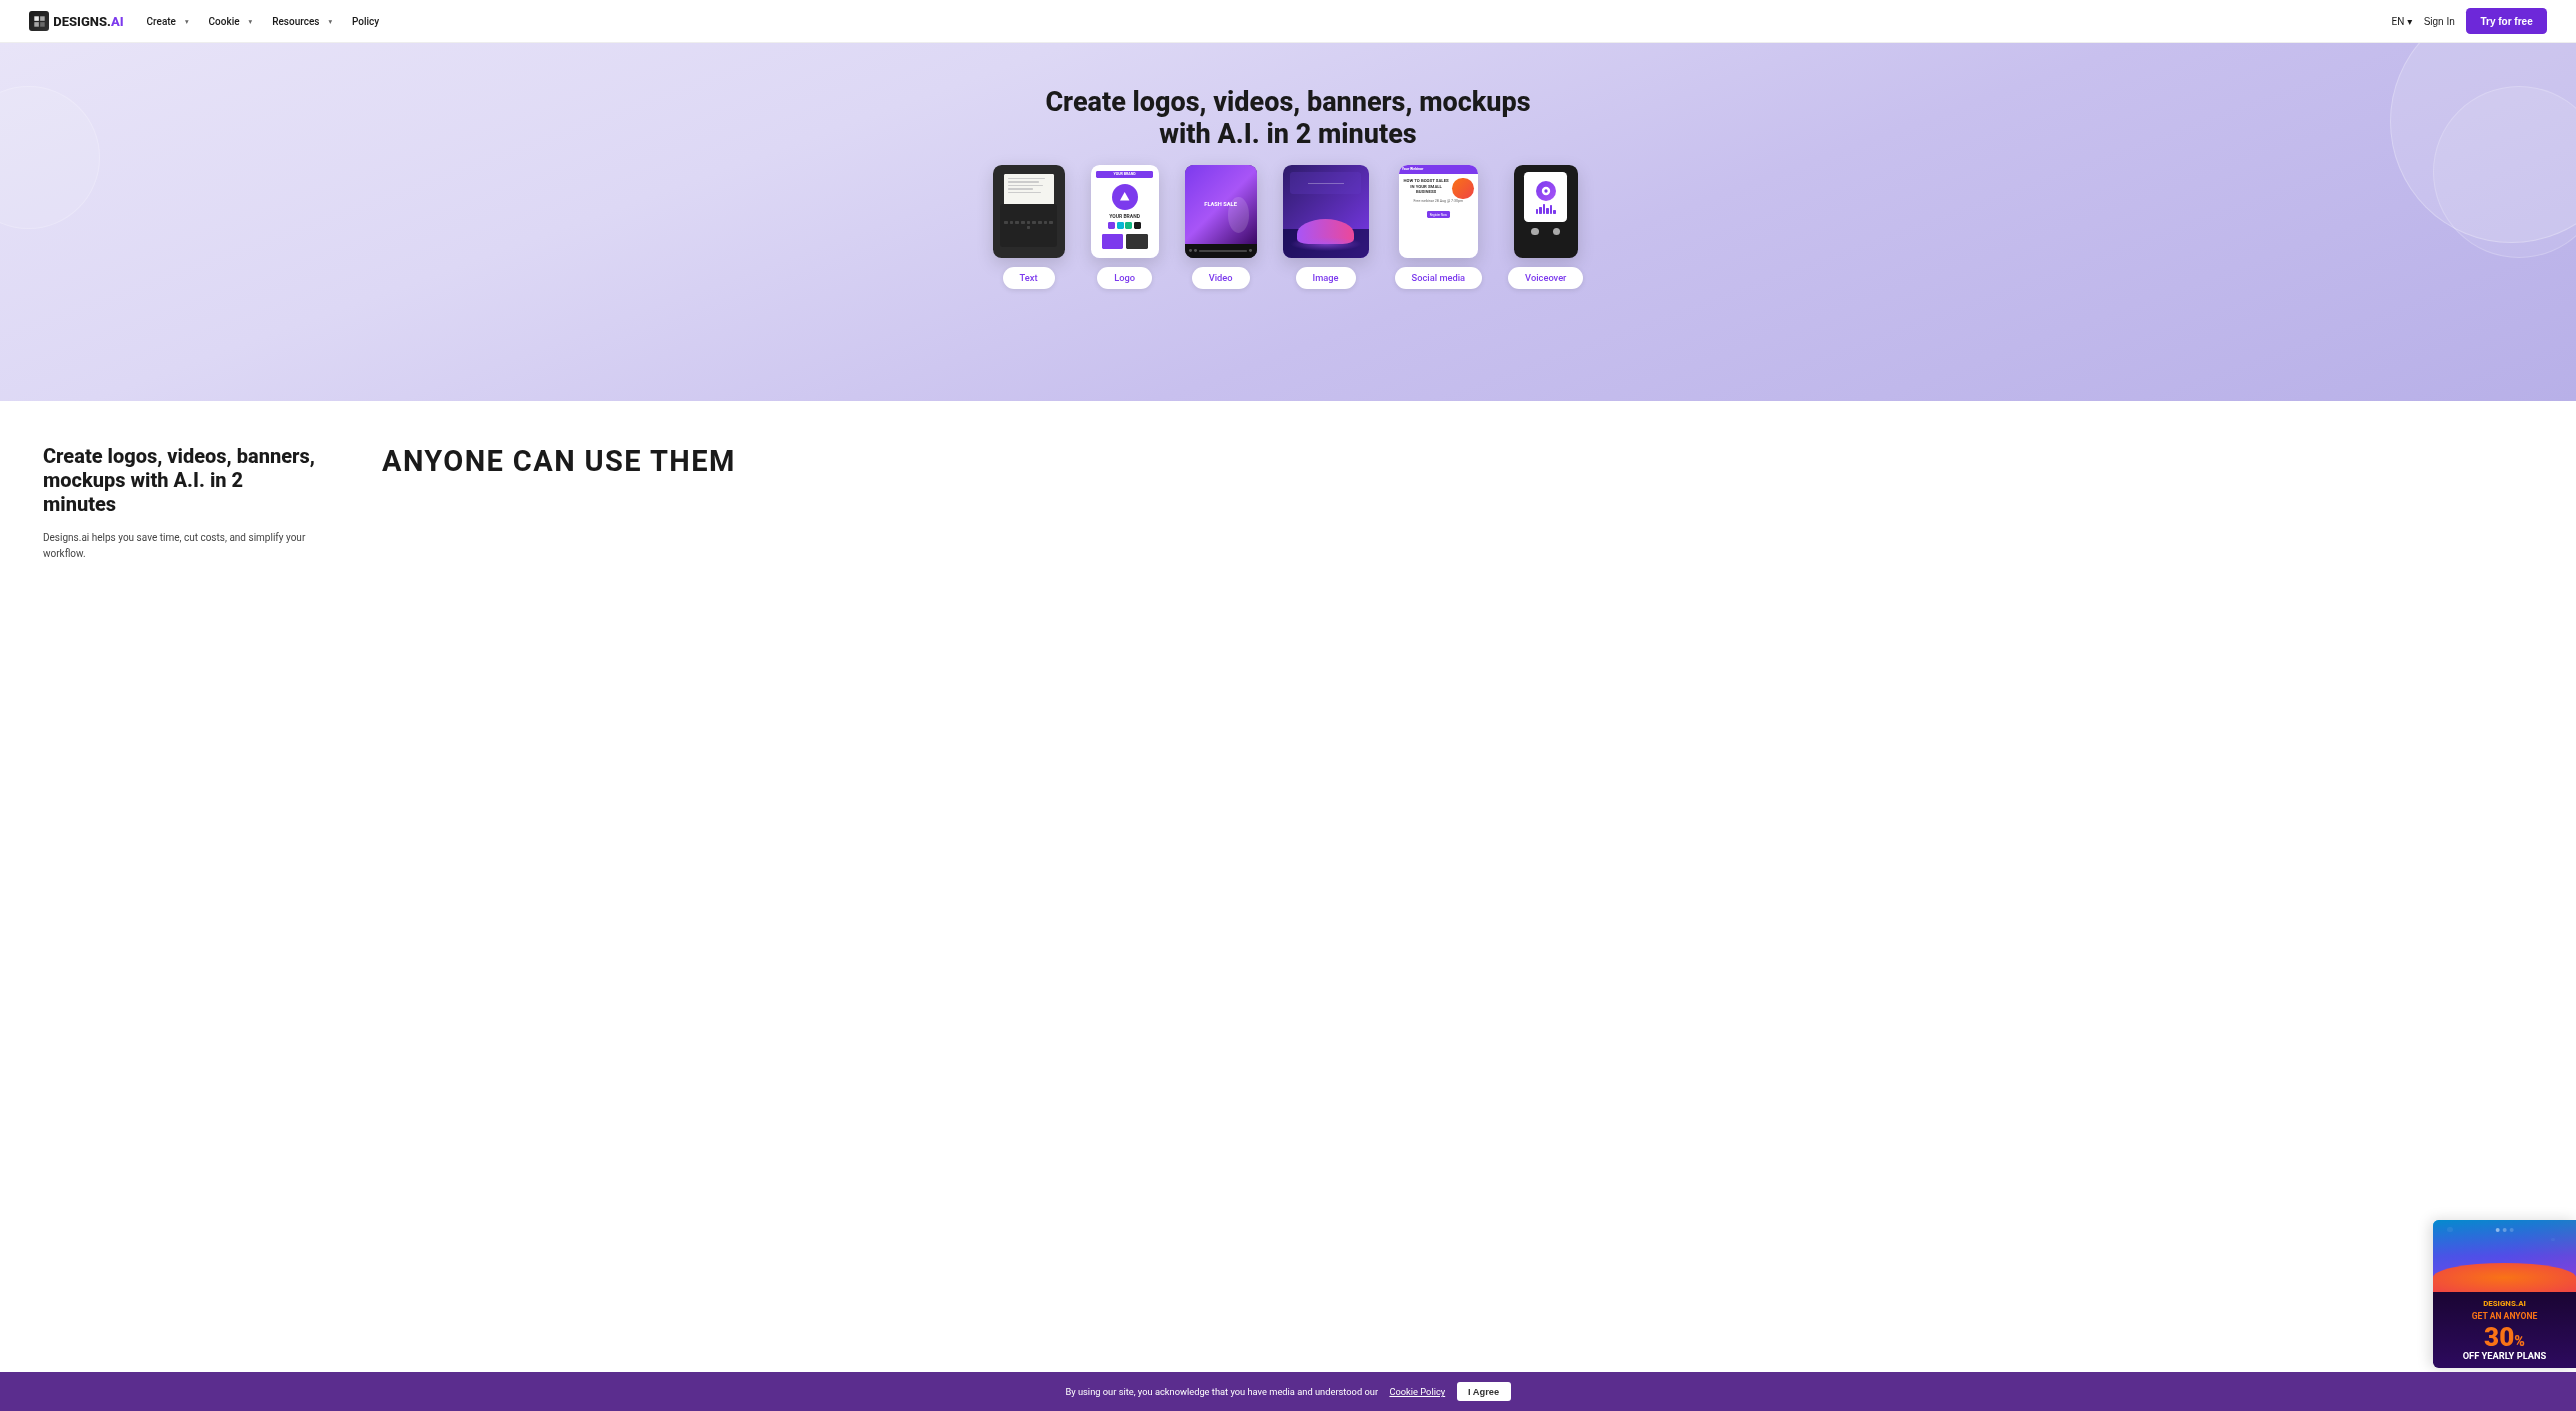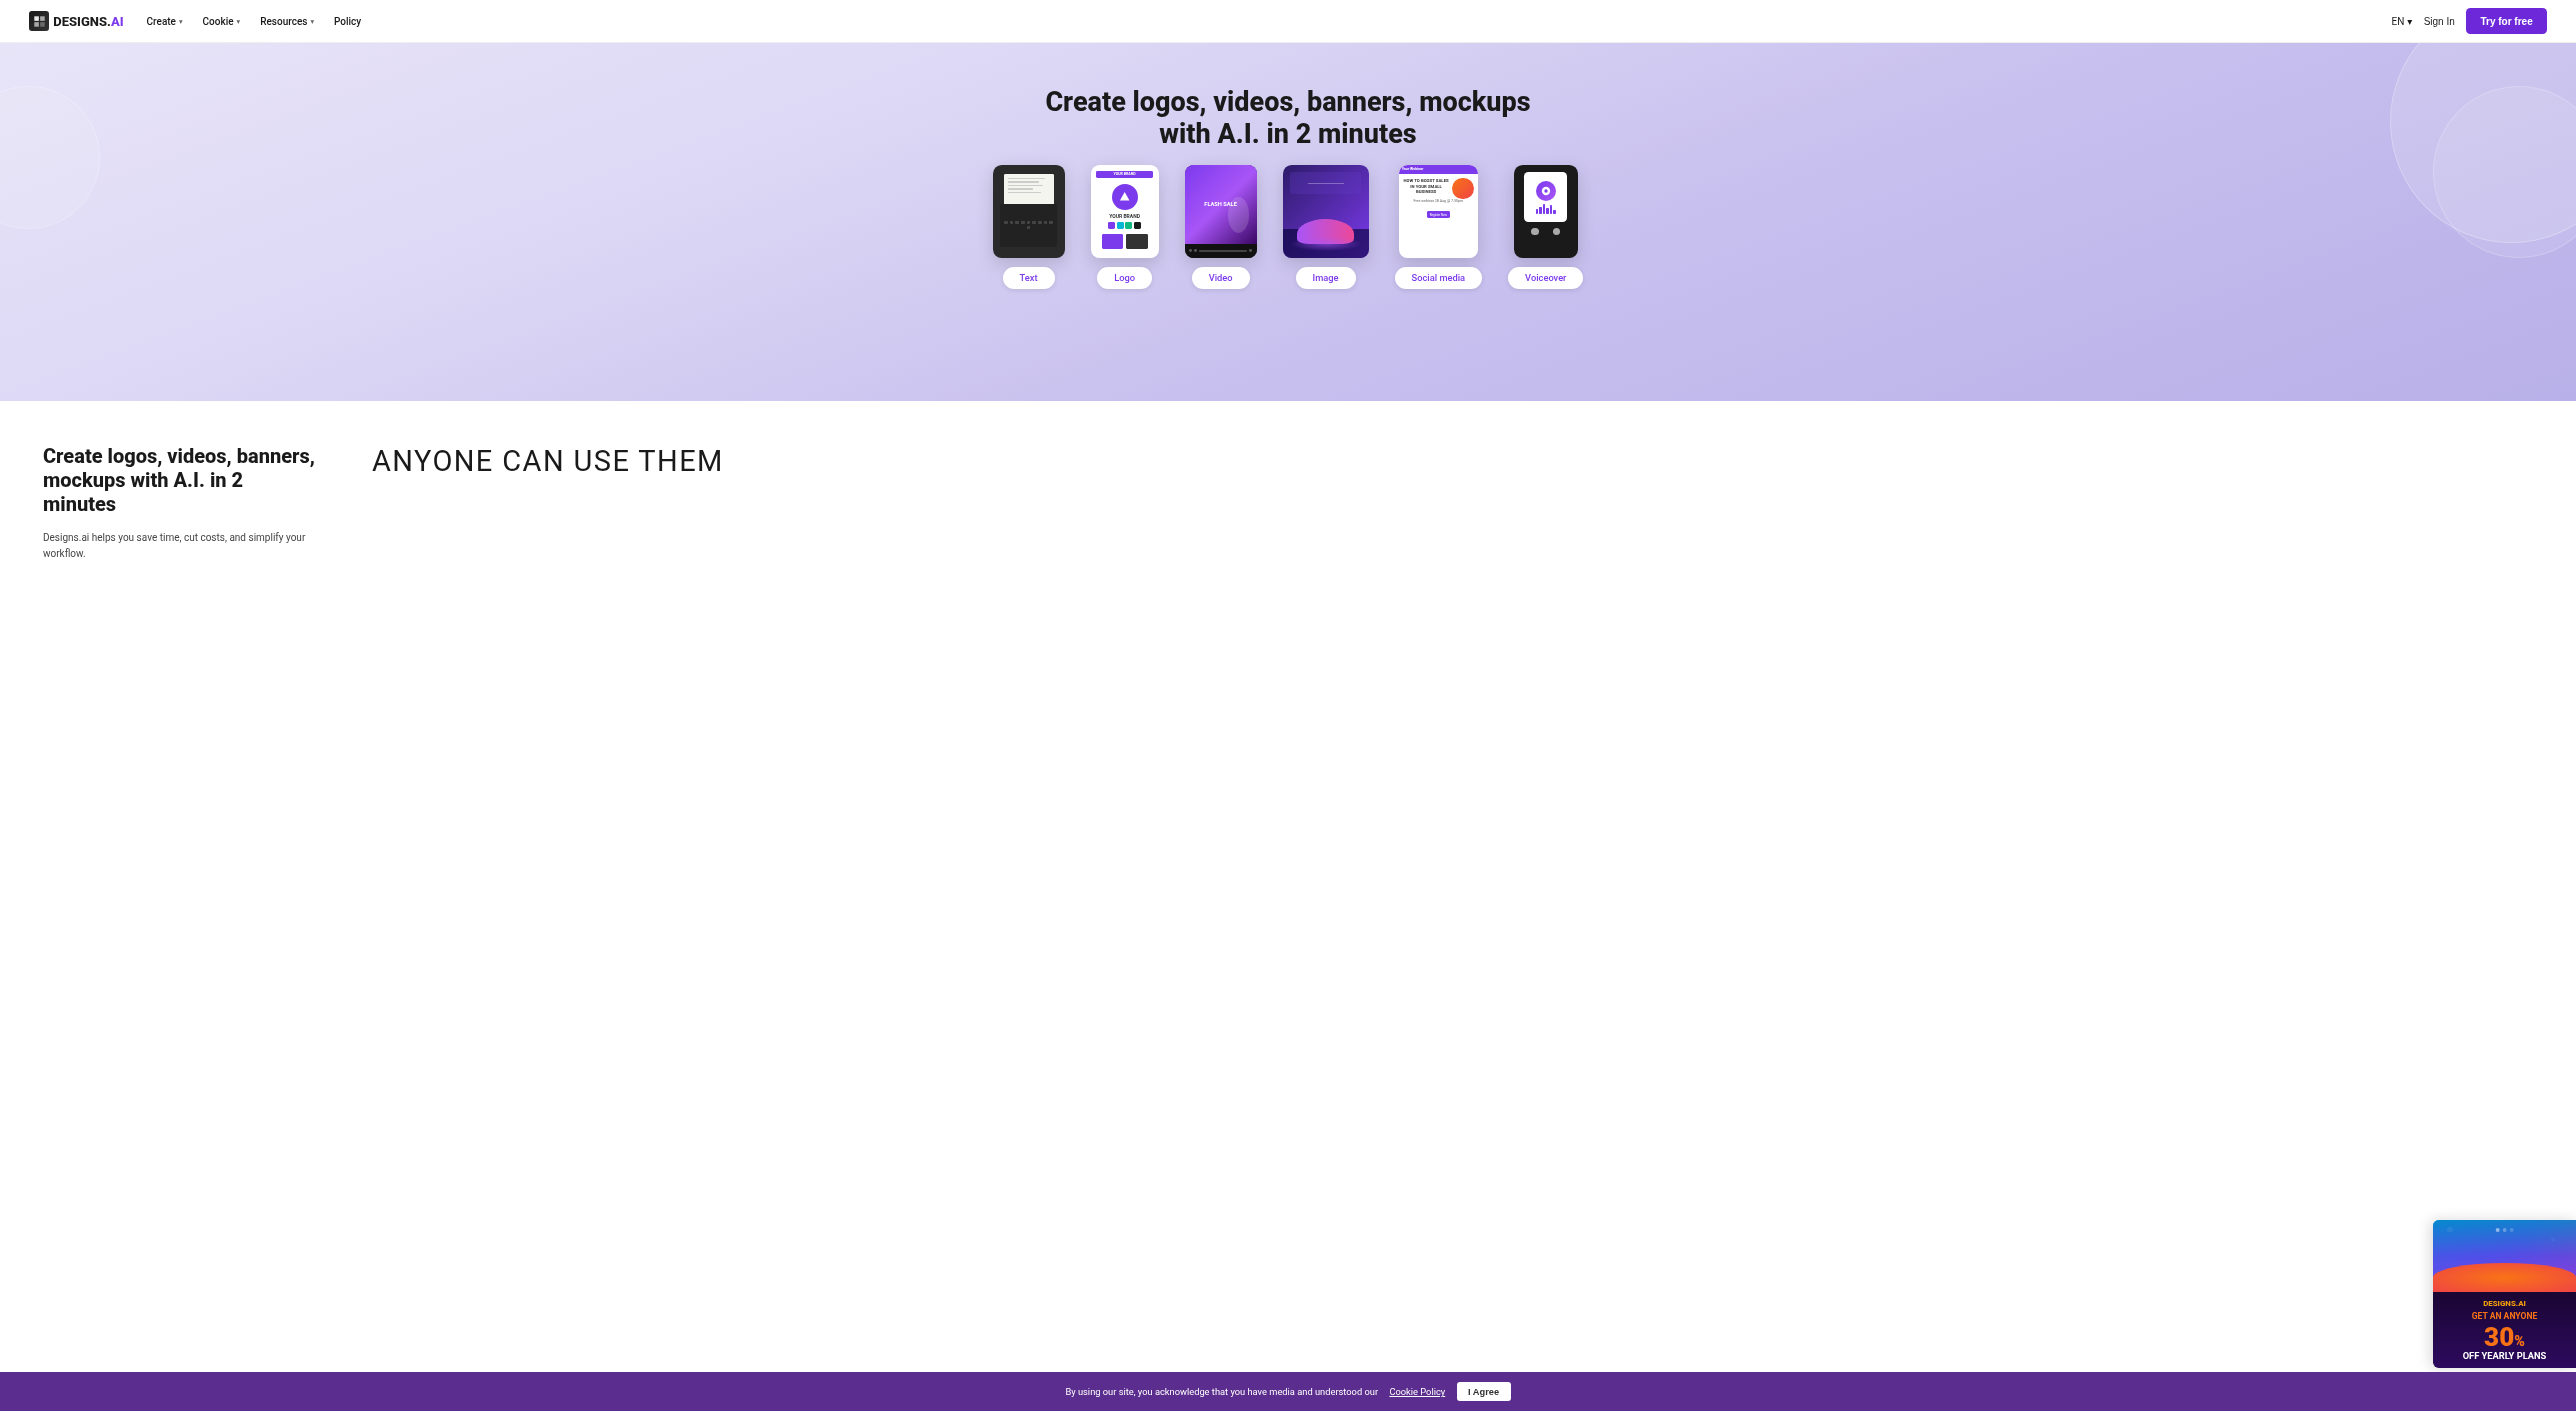--- a/index.html
+++ b/index.html
@@ -22,21 +22,21 @@
     .logo-ai { color: #7c3aed; }
     .logo-icon {
       width: 20px; height: 20px;
       background: linear-gradient(135deg, #1a1a1a 0%, #333 100%);
       border-radius: 2.9px;
       display: flex; align-items: center; justify-content: center;
     }
     .logo-icon svg { width: 13px; height: 13px; }
     .nav-links { display: flex; align-items: center; gap: 20px; }
     .nav-item {
-      display: flex; align-items: center; gap: 3px;
+      display: flex; align-items: center; gap: 9px;
       font-size: 10px; color: #1a1a1a; cursor: pointer;
       font-weight: 500;
     }
     .nav-item .chevron { font-size: 7.2px; color: #666; }
     .navbar-right { display: flex; align-items: center; gap: 11.4px; }
     .lang-selector { display: flex; align-items: center; gap: 2.9px; font-size: 10px; color: #1a1a1a; cursor: pointer; }
     .sign-in-btn {
       font-size: 10px; color: #1a1a1a; cursor: pointer;
       font-weight: 500; background: none; border: none;
     }
@@ -298,23 +298,24 @@
       font-size: 10px;
       color: #444;
       line-height: 1.6;
     }
     .content-right {
       flex: 1;
       display: flex; align-items: center; justify-content: flex-start;
     }
     .anyone-text {
       font-size: 29px;
-      font-weight: 400;
+      font-weight: 700;
       color: #1a1a1a;
       letter-spacing: 1.4px;
+      margin-left: 10px;
     }
 
     
     .cookie-bar {
       position: fixed;
       bottom: 0; left: 0; right: 0;
       background: #5b2d8e;
       color: #fff;
       padding: 10px 29px;
       display: flex;

